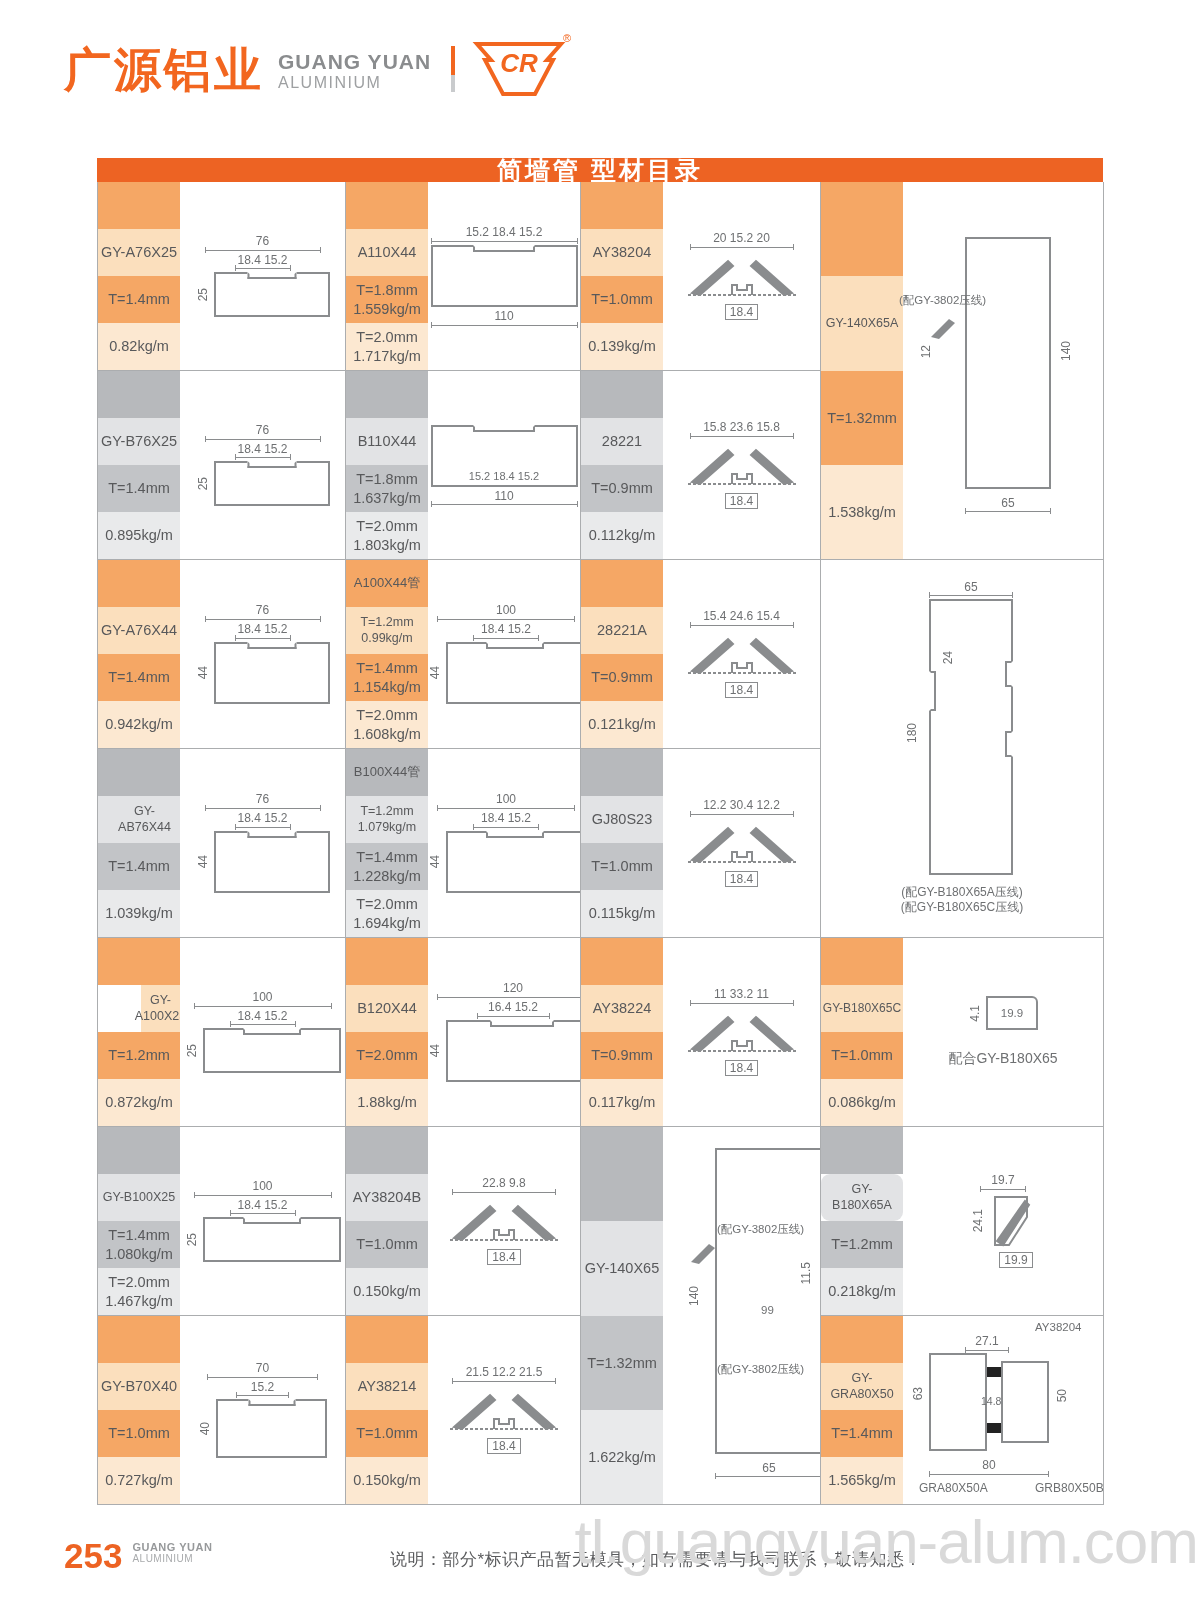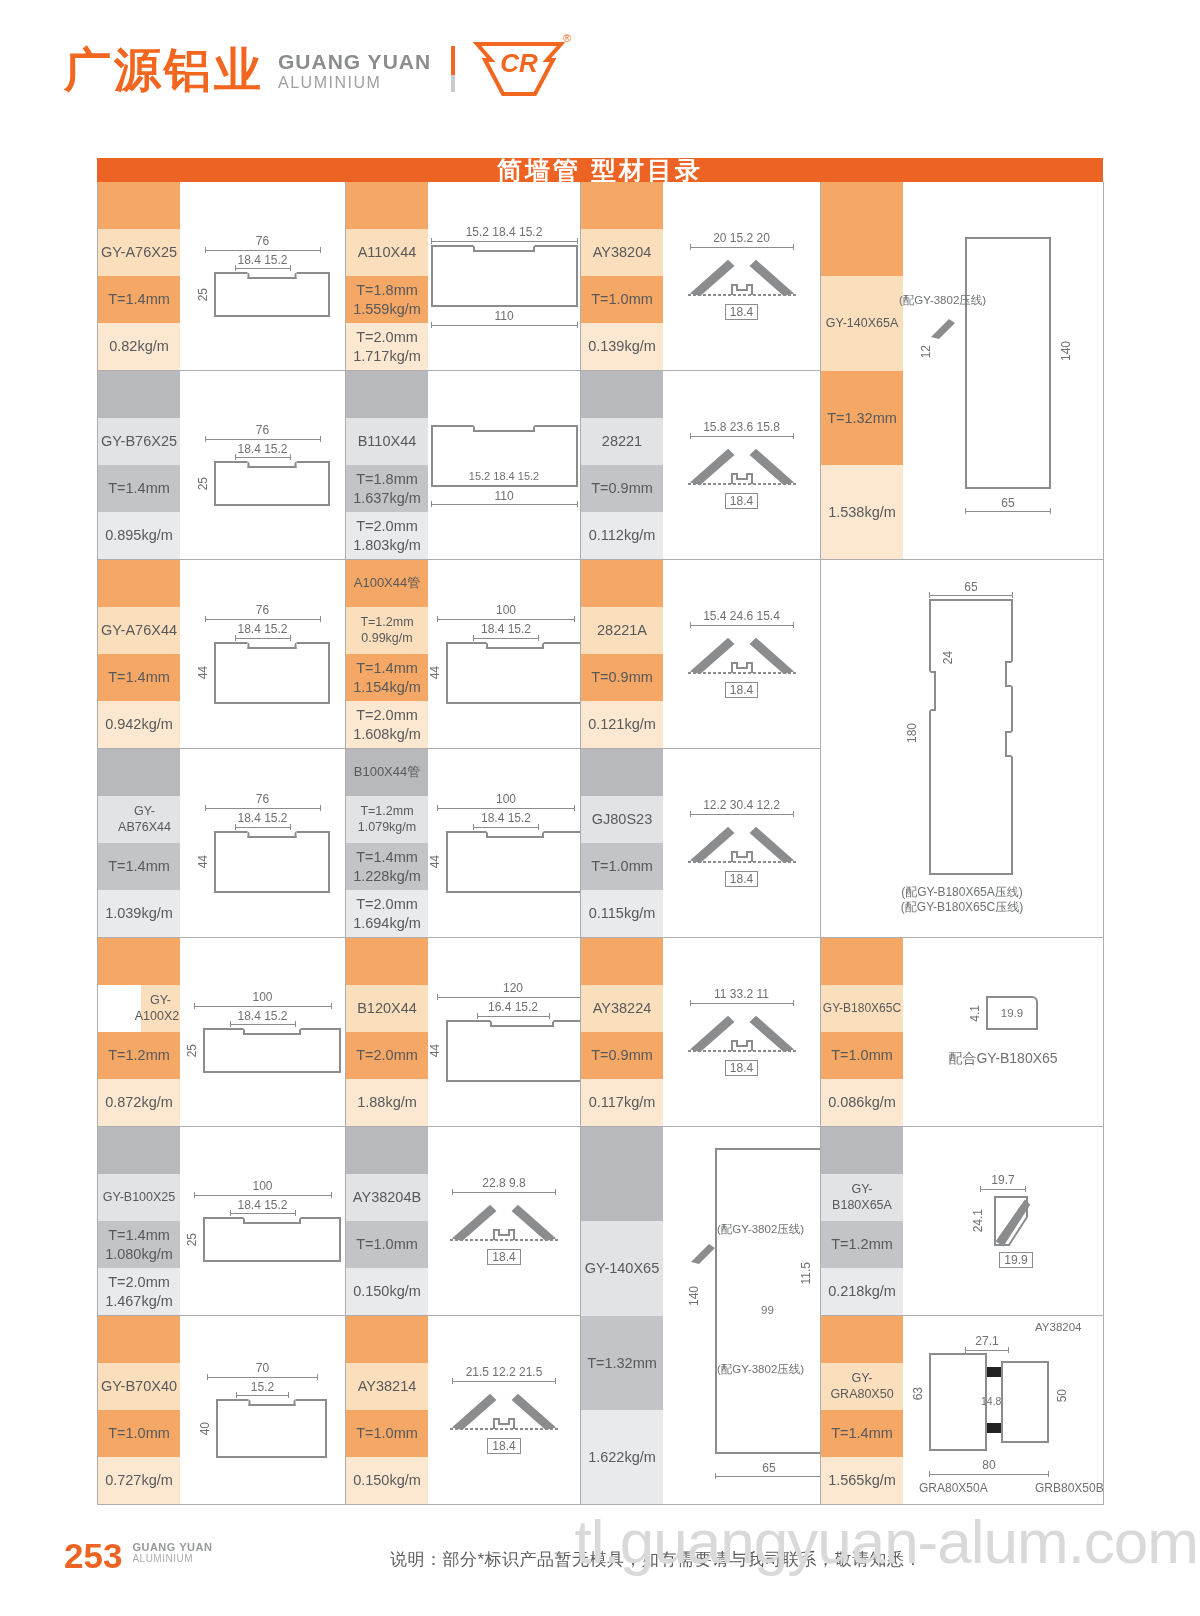--- a/index.html
+++ b/index.html
@@ -506,21 +506,21 @@
               <span class="vdim abs" style="left: 136px; top: 126px;">11.5</span>
               <span class="note abs" style="left: 98px; top: 168px;">99</span>
               <span class="note abs" style="left: 54px; top: 226px;">(配GY-3802压线)</span>
               <div class="dimline abs" style="width: 108px; left: 52px; top: 326px;">65</div>
             </div>
           </div>
         </div>
       <div class="pcard" style="grid-area:6/4/7/5">
           <div class="labels gray">
             <div class="cell tone0"></div>
-            <div class="cell tone1" style="font-size: 12.5px;">GY-B180X65A</div>
+            <div class="cell tone1" style="font-size: 12.5px; border-radius: 9px;">GY-B180X65A</div>
             <div class="cell tone2">T=1.2mm</div>
             <div class="cell tone3">0.218kg/m</div>
           </div>
           <div class="draw">
             <div class="dcol">
               <div class="dimline" style="width: 46px;">19.7</div>
               <div class="drow">
                 <span class="vdim">24.1</span>
                 <svg width="46" height="56" viewBox="0 0 46 56">
                   <path d="M6 4 H38 V24 L20 52 H6 Z" fill="none" stroke="#8A8C8E" stroke-width="2"></path>

